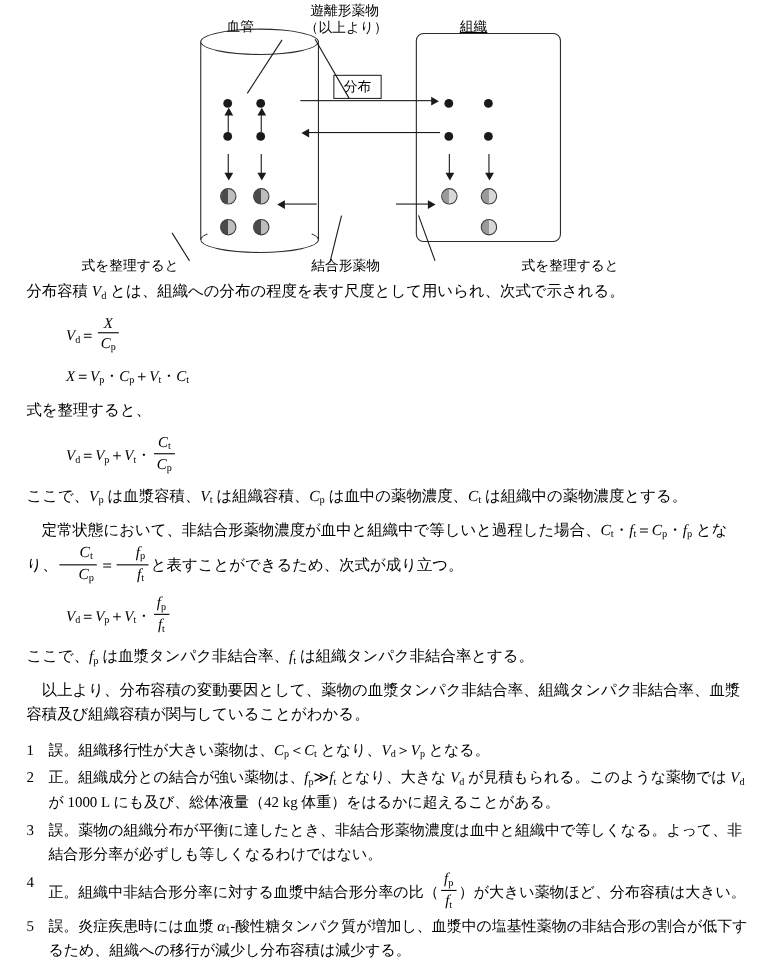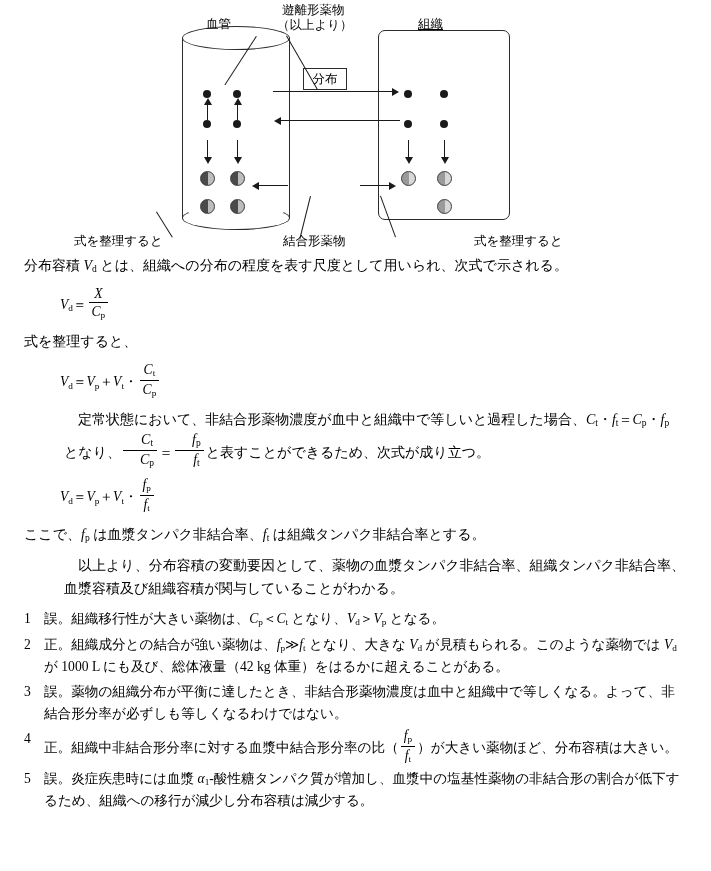--- a/index.html
+++ b/index.html
@@ -142,21 +142,21 @@
   
   .body-text {
     position: relative;
     padding: 0 26px 0 24px;
   }
   p {
     margin: 0 0 8px 0;
     line-height: 1.62;
     font-size: 14px;
   }
-  p.indent { text-indent: 1em; margin-left: 40px; }
+  p.indent { text-indent: 1em; }
   .eq {
     margin: 2px 0 10px 0;
     padding-left: 36px;
     line-height: 1.6;
     font-size: 13.6px;
   }
   .num-list {
     margin: 0;
     padding: 0;
     list-style: none;
@@ -275,29 +275,35 @@
 
     <p>
       分布容積 <i>V</i><sub>d</sub> とは、組織への分布の程度を表す尺度として用いられ、次式で示される。
     </p>
 
     <div class="eq">
       <i>V</i><sub>d</sub>＝<span class="frac"><span class="nu"><i>X</i></span><span class="de"><i>C</i><sub>p</sub></span></span>
     </div>
 
 
+    <div class="eq">
+      <i>X</i>＝<i>V</i><sub>p</sub>・<i>C</i><sub>p</sub>＋<i>V</i><sub>t</sub>・<i>C</i><sub>t</sub>
+    </div>
 
     <p>
       式を整理すると、
     </p>
 
     <div class="eq">
       <i>V</i><sub>d</sub>＝<i>V</i><sub>p</sub>＋<i>V</i><sub>t</sub>・<span class="frac"><span class="nu"><i>C</i><sub>t</sub></span><span class="de"><i>C</i><sub>p</sub></span></span>
     </div>
 
+    <p>
+      ここで、<i>V</i><sub>p</sub> は血漿容積、<i>V</i><sub>t</sub> は組織容積、<i>C</i><sub>p</sub> は血中の薬物濃度、<i>C</i><sub>t</sub> は組織中の薬物濃度とする。
+    </p>
 
     <p class="indent">
       定常状態において、非結合形薬物濃度が血中と組織中で等しいと過程した場合、<i>C</i><sub>t</sub>・<i>f</i><sub>t</sub>＝<i>C</i><sub>p</sub>・<i>f</i><sub>p</sub> となり、<span class="frac"><span class="nu"><i>C</i><sub>t</sub></span><span class="de"><i>C</i><sub>p</sub></span></span>＝<span class="frac"><span class="nu"><i>f</i><sub>p</sub></span><span class="de"><i>f</i><sub>t</sub></span></span>と表すことができるため、次式が成り立つ。
     </p>
 
     <div class="eq">
       <i>V</i><sub>d</sub>＝<i>V</i><sub>p</sub>＋<i>V</i><sub>t</sub>・<span class="frac"><span class="nu"><i>f</i><sub>p</sub></span><span class="de"><i>f</i><sub>t</sub></span></span>
     </div>
 
     <p>

